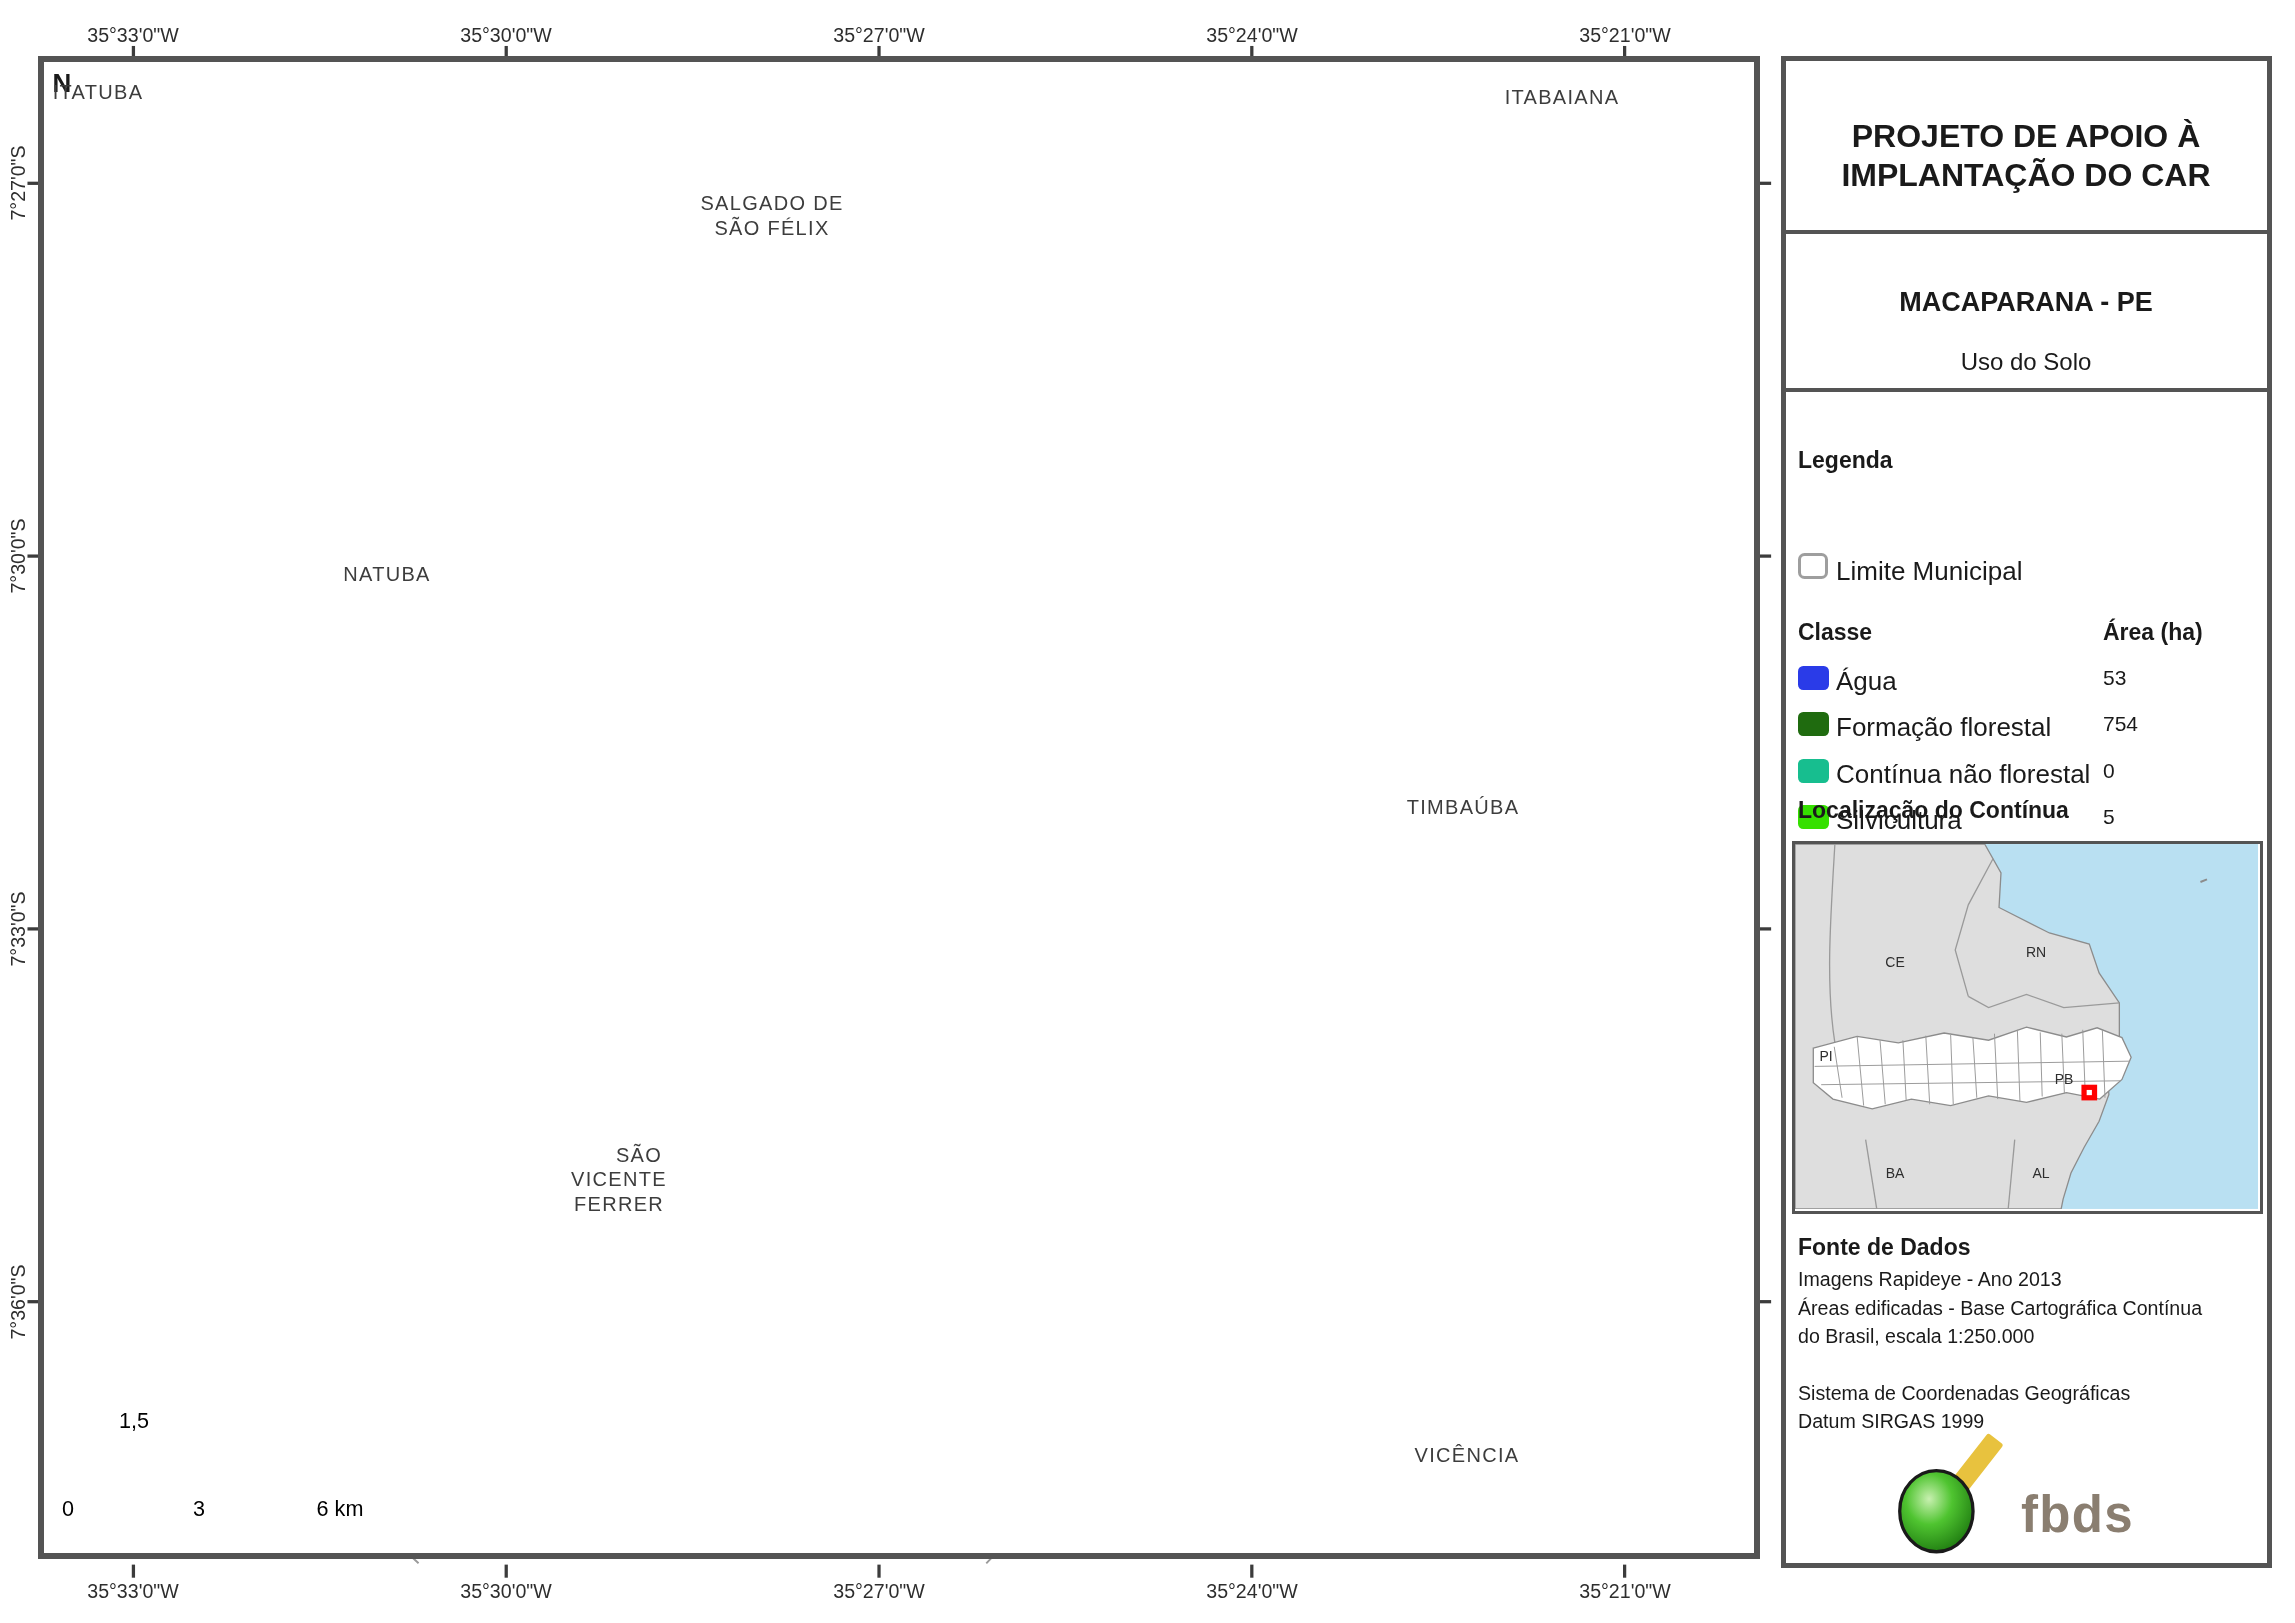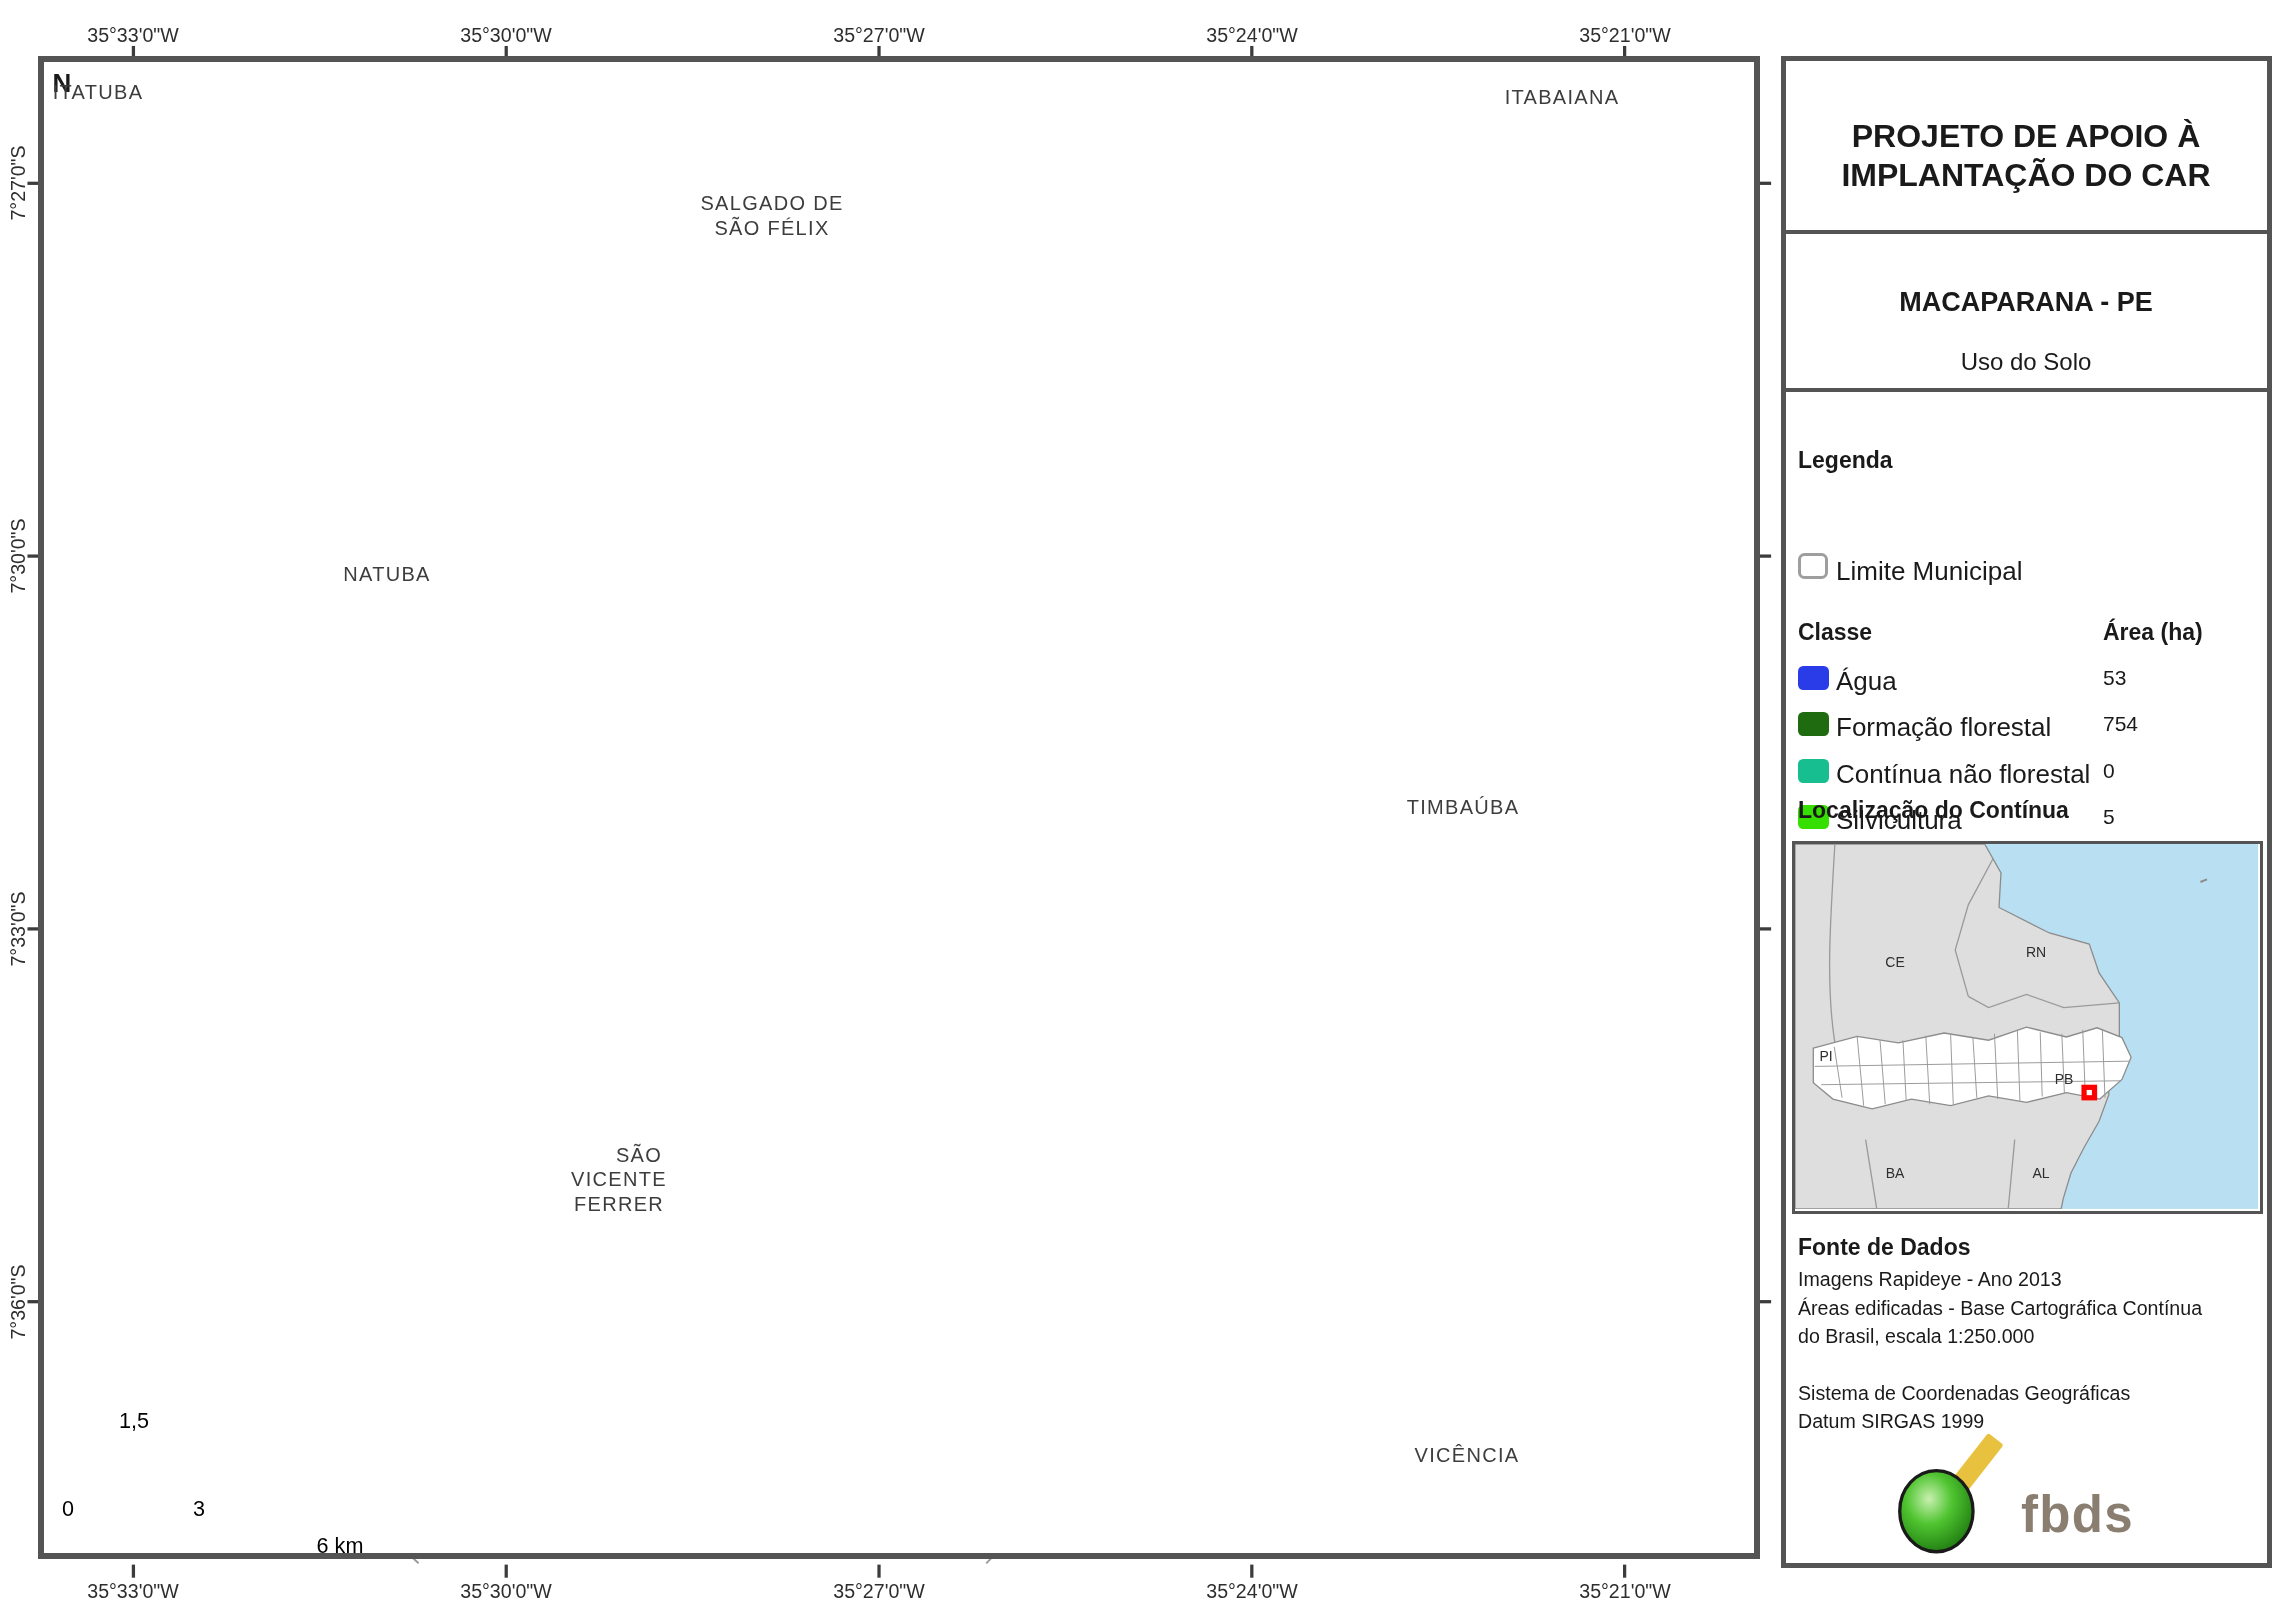--- a/index.html
+++ b/index.html
@@ -212,21 +212,21 @@
   <div class="abs ctr nbr" style="left:387px;top:574px;">NATUBA</div>
   <div class="abs ctr nbr" style="left:1463px;top:807px;">TIMBAÚBA</div>
   <div class="abs ctr nbr" style="left:619px;top:1155px;margin-left:20px;">SÃO</div>
   <div class="abs ctr nbr" style="left:619px;top:1179px;">VICENTE</div>
   <div class="abs ctr nbr" style="left:619px;top:1204px;">FERRER</div>
   <div class="abs ctr nbr" style="left:1467px;top:1455px;">VICÊNCIA</div>
 
   <div class="abs ctr scale-num" style="left:68px;top:1509px;">0</div>
   <div class="abs ctr scale-num" style="left:134px;top:1421px;">1,5</div>
   <div class="abs ctr scale-num" style="left:199px;top:1509px;">3</div>
-  <div class="abs ctr scale-num" style="left:340px;top:1546px;">6 km</div>
+  <div class="abs ctr scale-num" style="left:340px;top:1509px;">6 km</div>
 
   <div class="abs" id="panel"></div>
   <div class="abs panel-divider" style="top:230px;"></div>
   <div class="abs panel-divider" style="top:388px;"></div>
 
   <div class="abs ctr title-line" style="top:136px;">PROJETO DE APOIO À</div>
   <div class="abs ctr title-line" style="top:175px;">IMPLANTAÇÃO DO CAR</div>
   <div class="abs ctr sub1" style="left:2026px;top:302px;">MACAPARANA - PE</div>
   <div class="abs ctr sub2" style="left:2026px;top:362px;">Uso do Solo</div>
 

